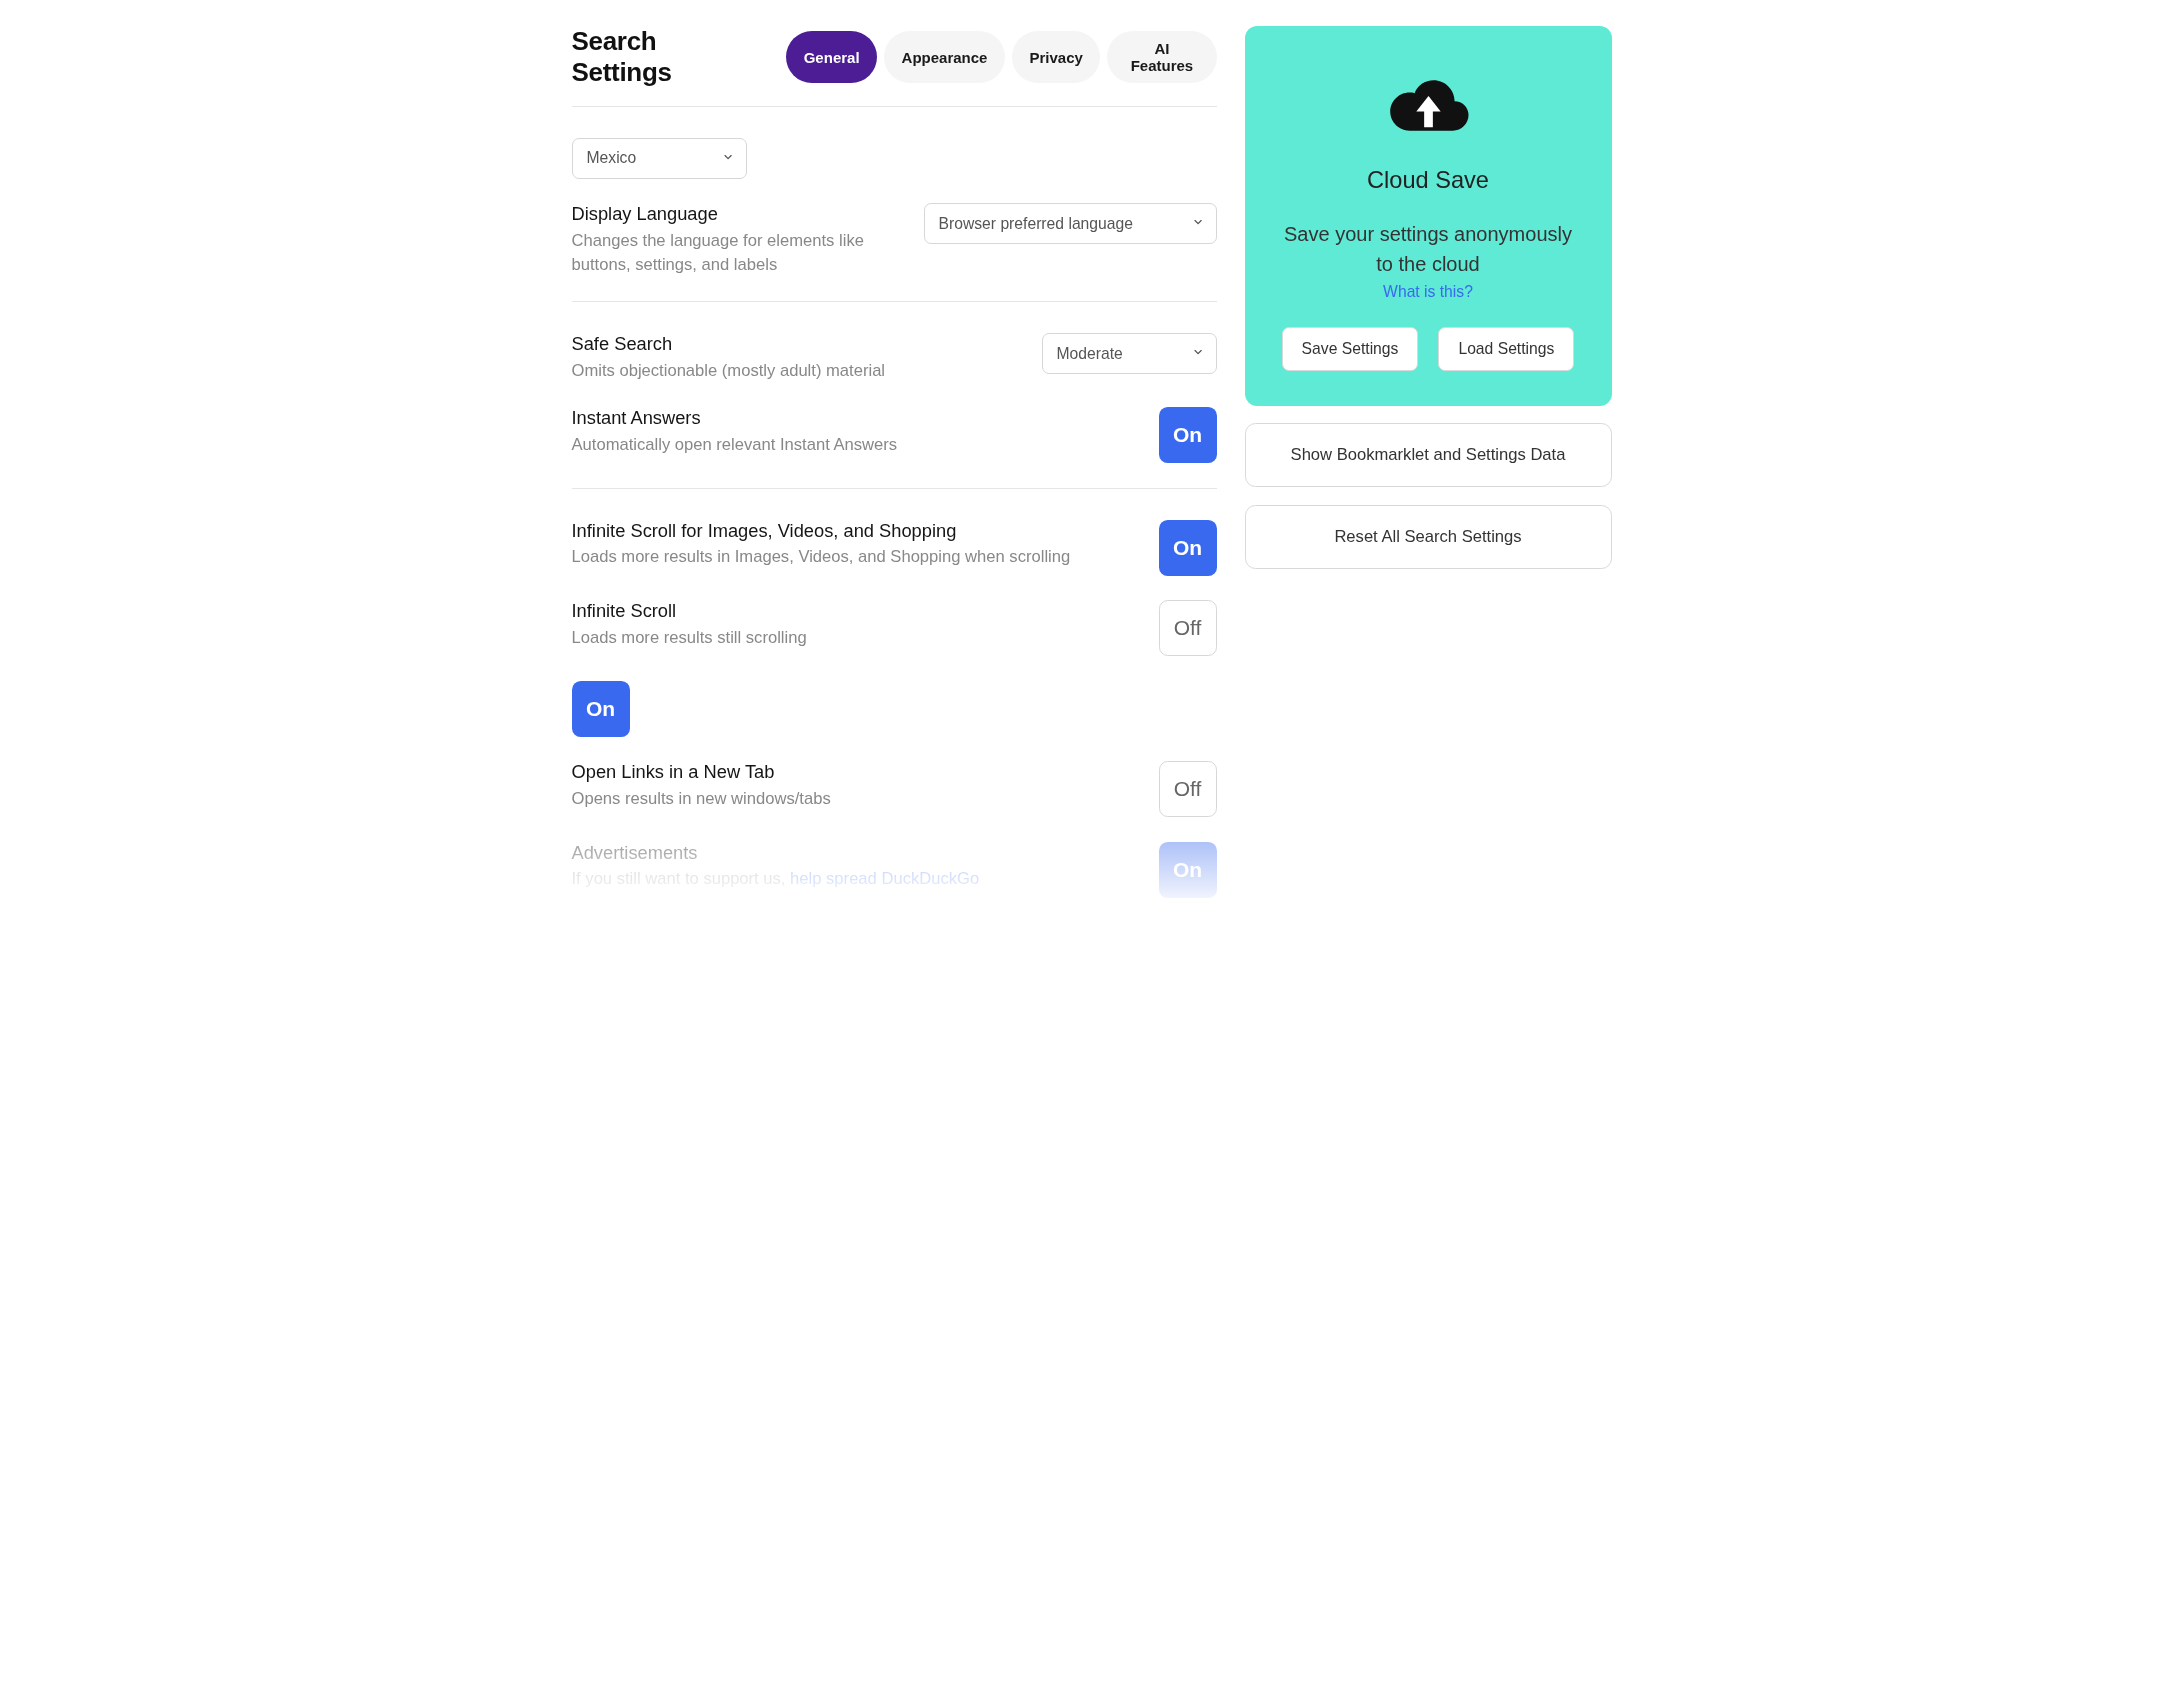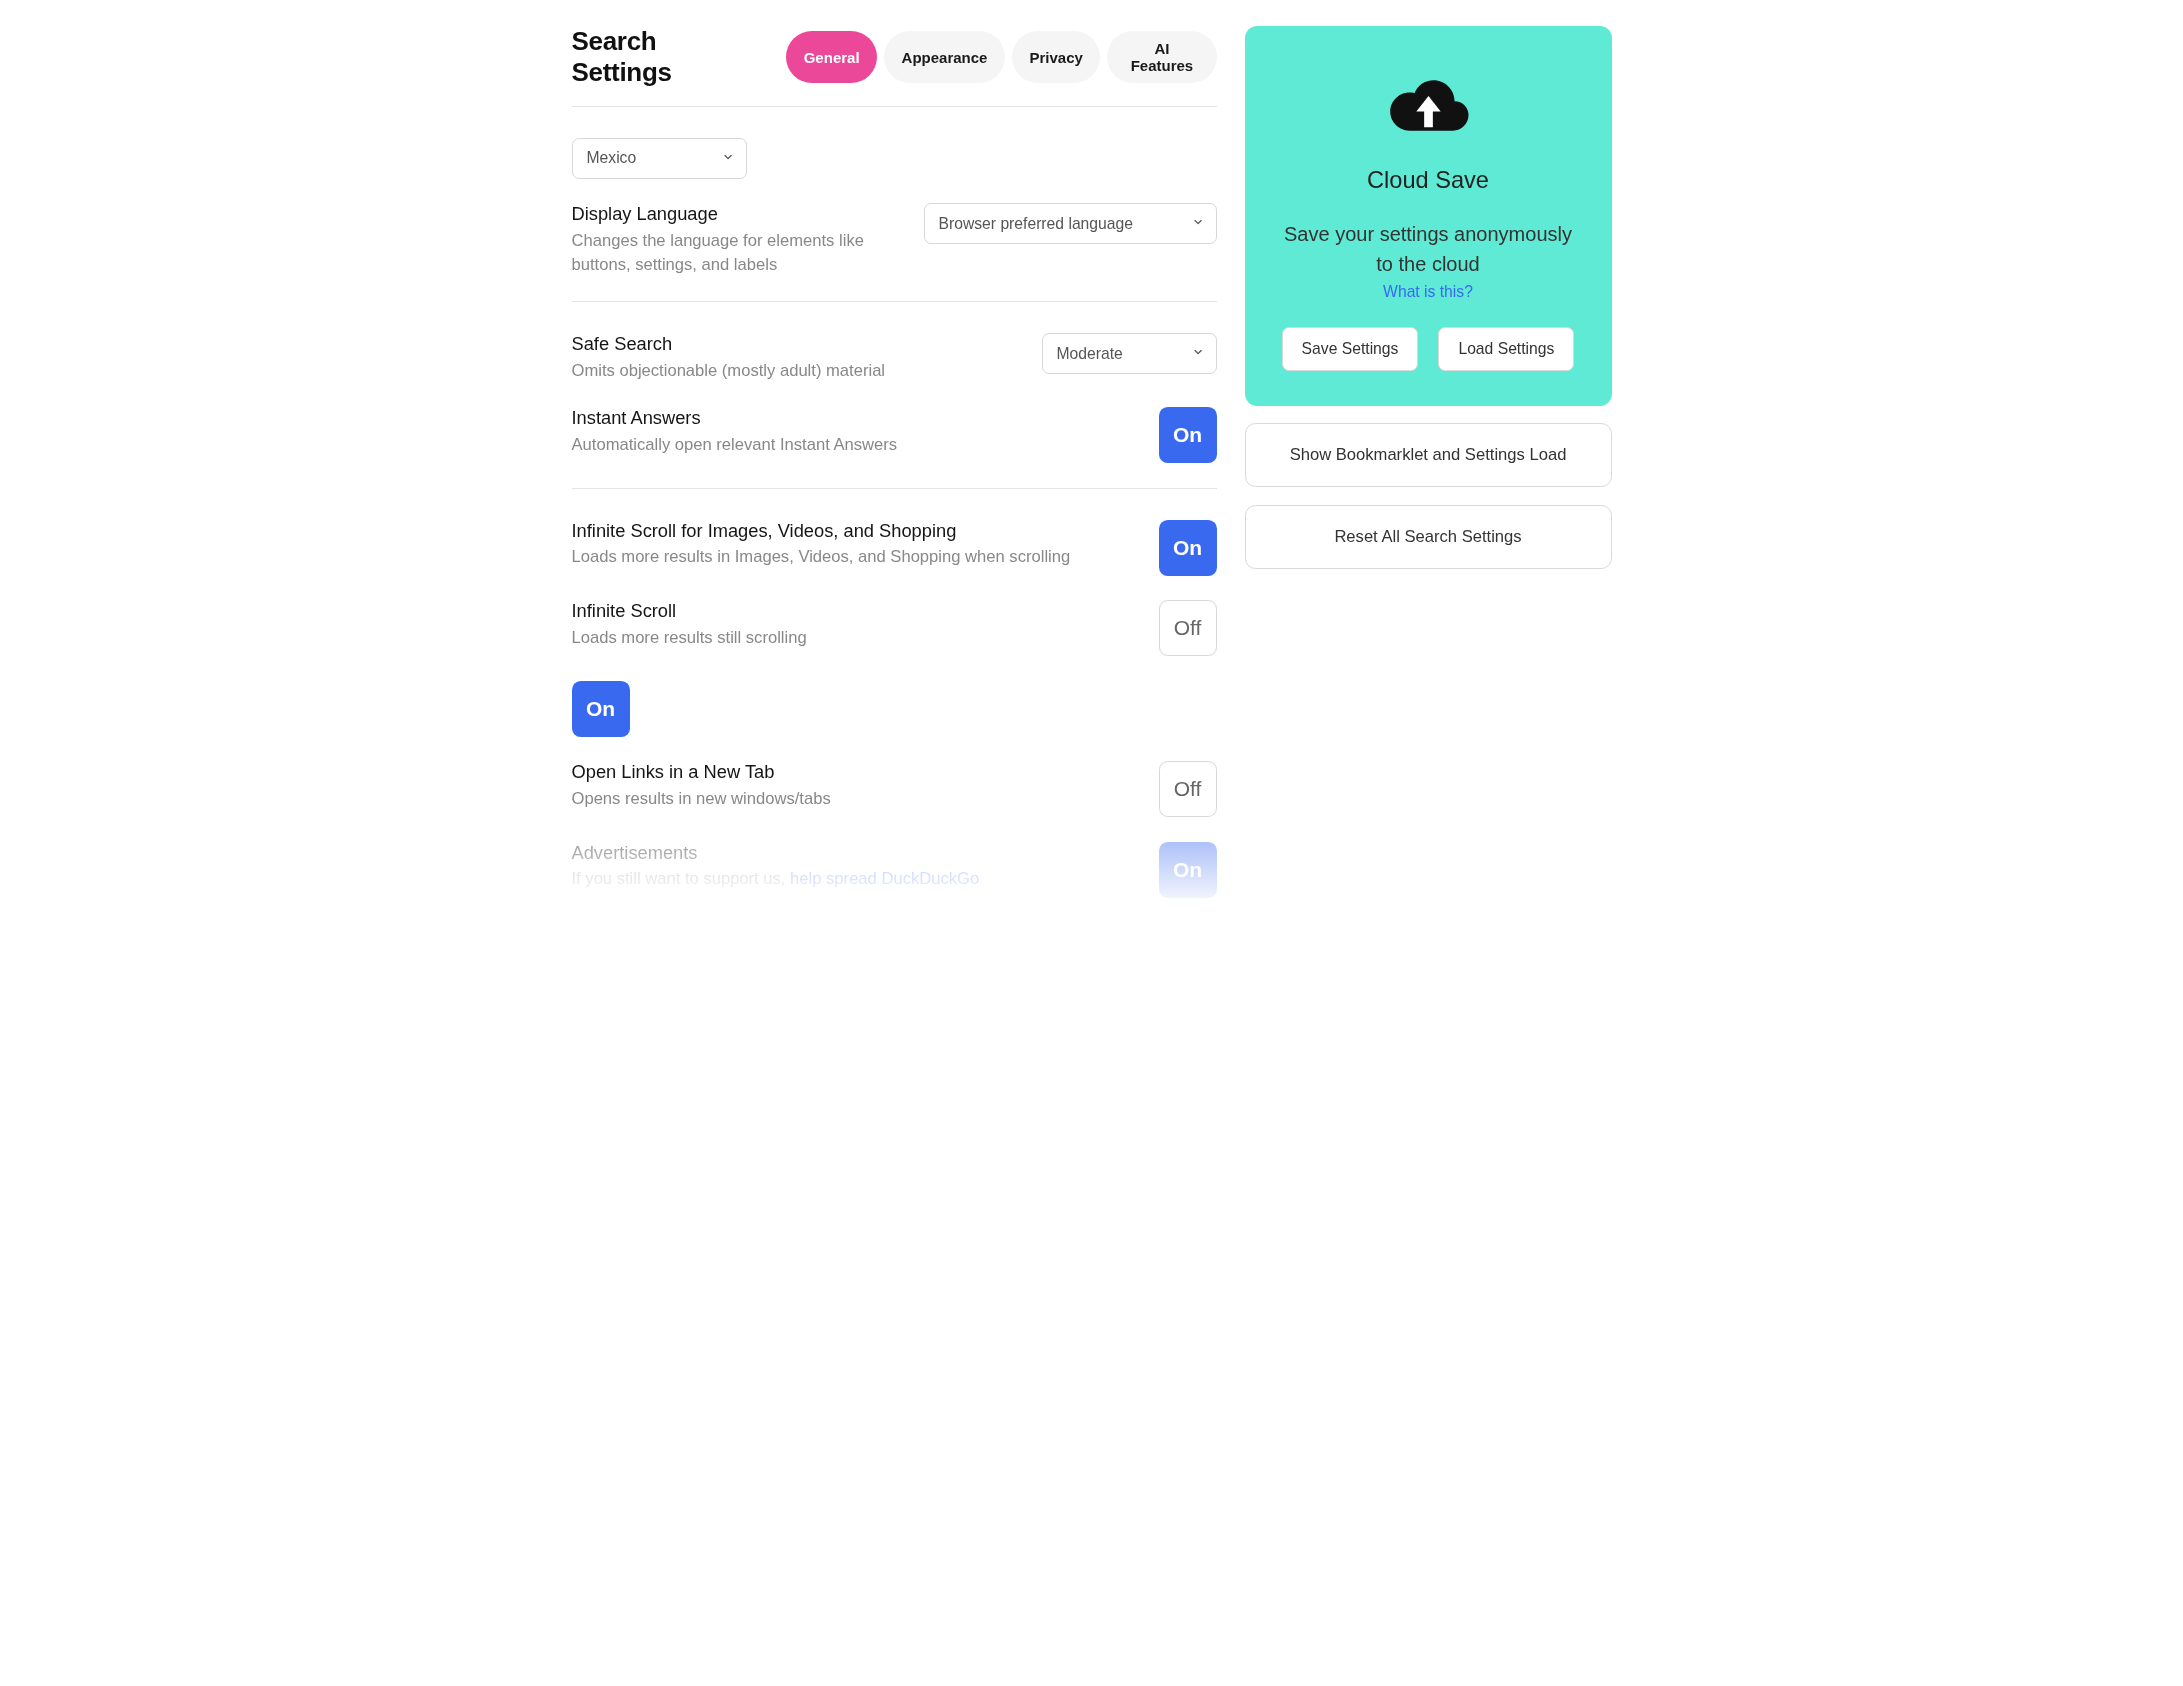--- a/index.html
+++ b/index.html
@@ -37,21 +37,21 @@
     padding: 8.7px 17.5px;
     border-radius: 873px;
     background: #f5f5f5;
     color: #1a1a1a;
     font-weight: 600;
     font-size: 15px;
     cursor: pointer;
     border: none;
   }
   .tab.active {
-    background: #ec4899;
+    background: #4c1d95;
     color: #fff;
   }
 
   .section {
     border-top: 0.9px solid #e5e5e5;
     padding: 31px 0 24.5px 0;
   }
   .section .row {
     display: flex;
     align-items: flex-start;
@@ -300,17 +300,17 @@
       </div>
       <div class="card-title">Cloud Save</div>
       <div class="card-desc">Save your settings anonymously to the cloud</div>
       <a class="card-link">What is this?</a>
       <div class="card-buttons">
         <button class="btn">Save Settings</button>
         <button class="btn">Load Settings</button>
       </div>
     </div>
 
-    <button class="wide-btn">Show Bookmarklet and Settings Load</button>
+    <button class="wide-btn">Show Bookmarklet and Settings Data</button>
     <button class="wide-btn">Reset All Search Settings</button>
   </div>
 </div>
 
 
 </body></html>

